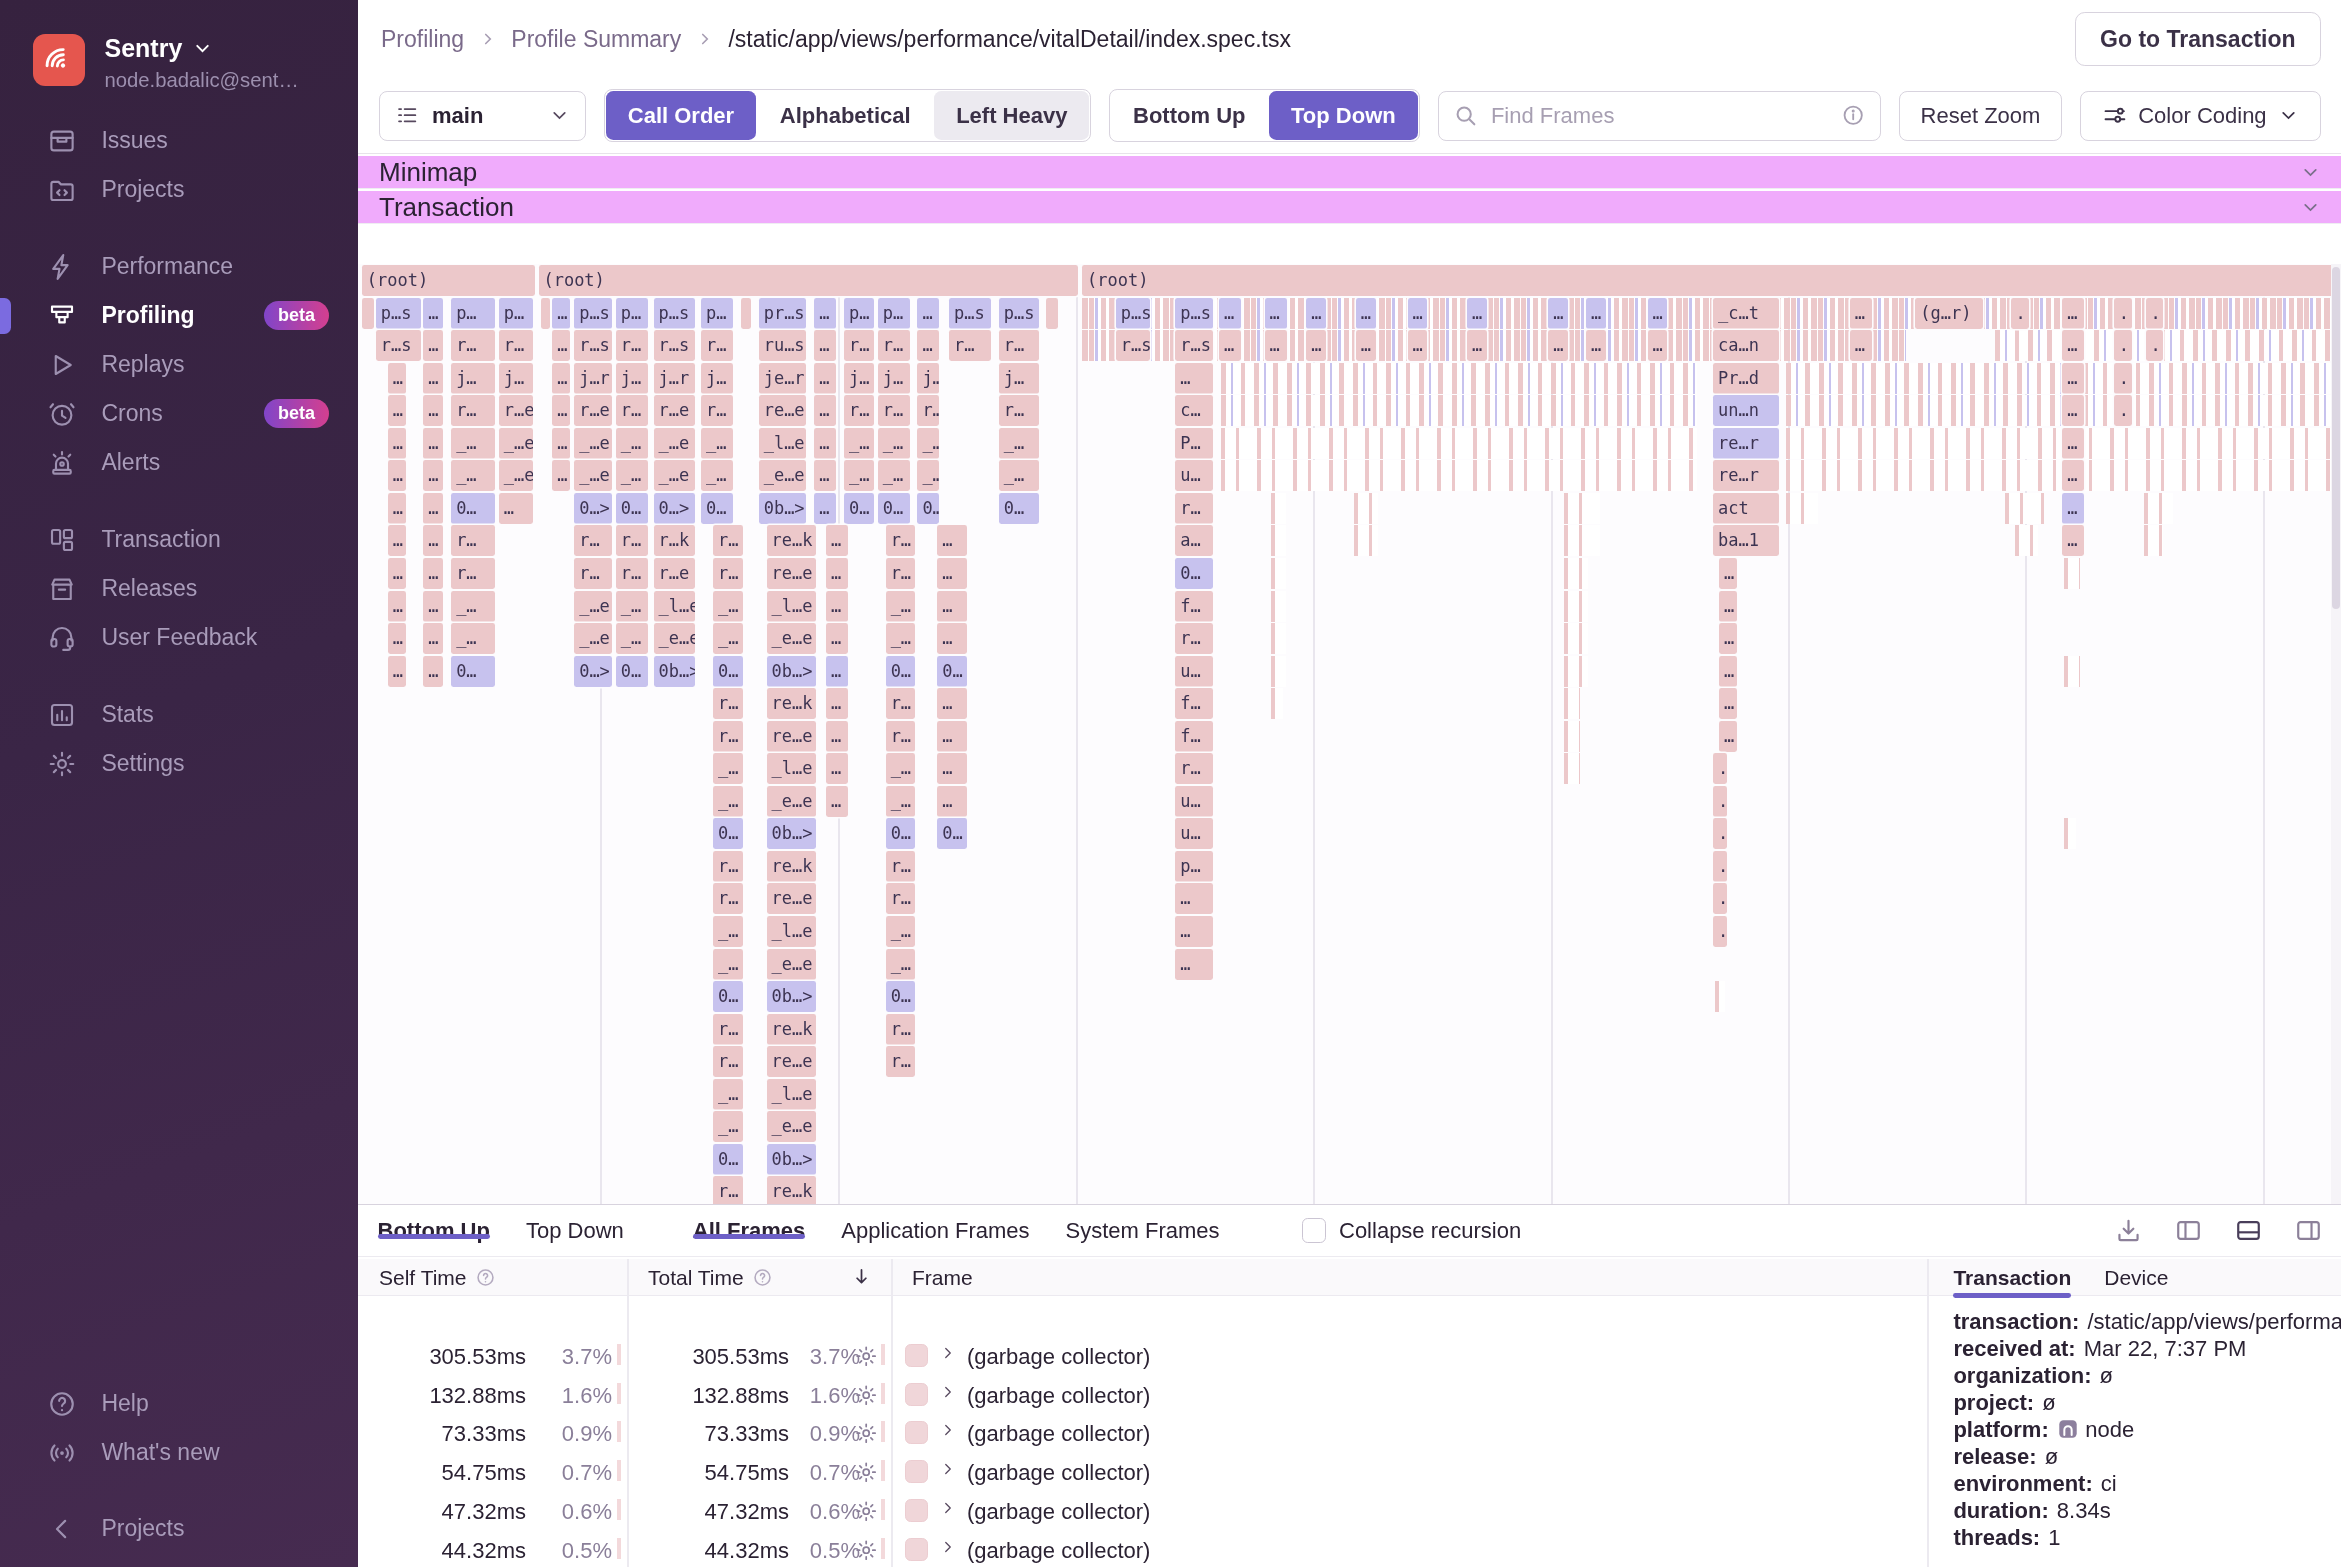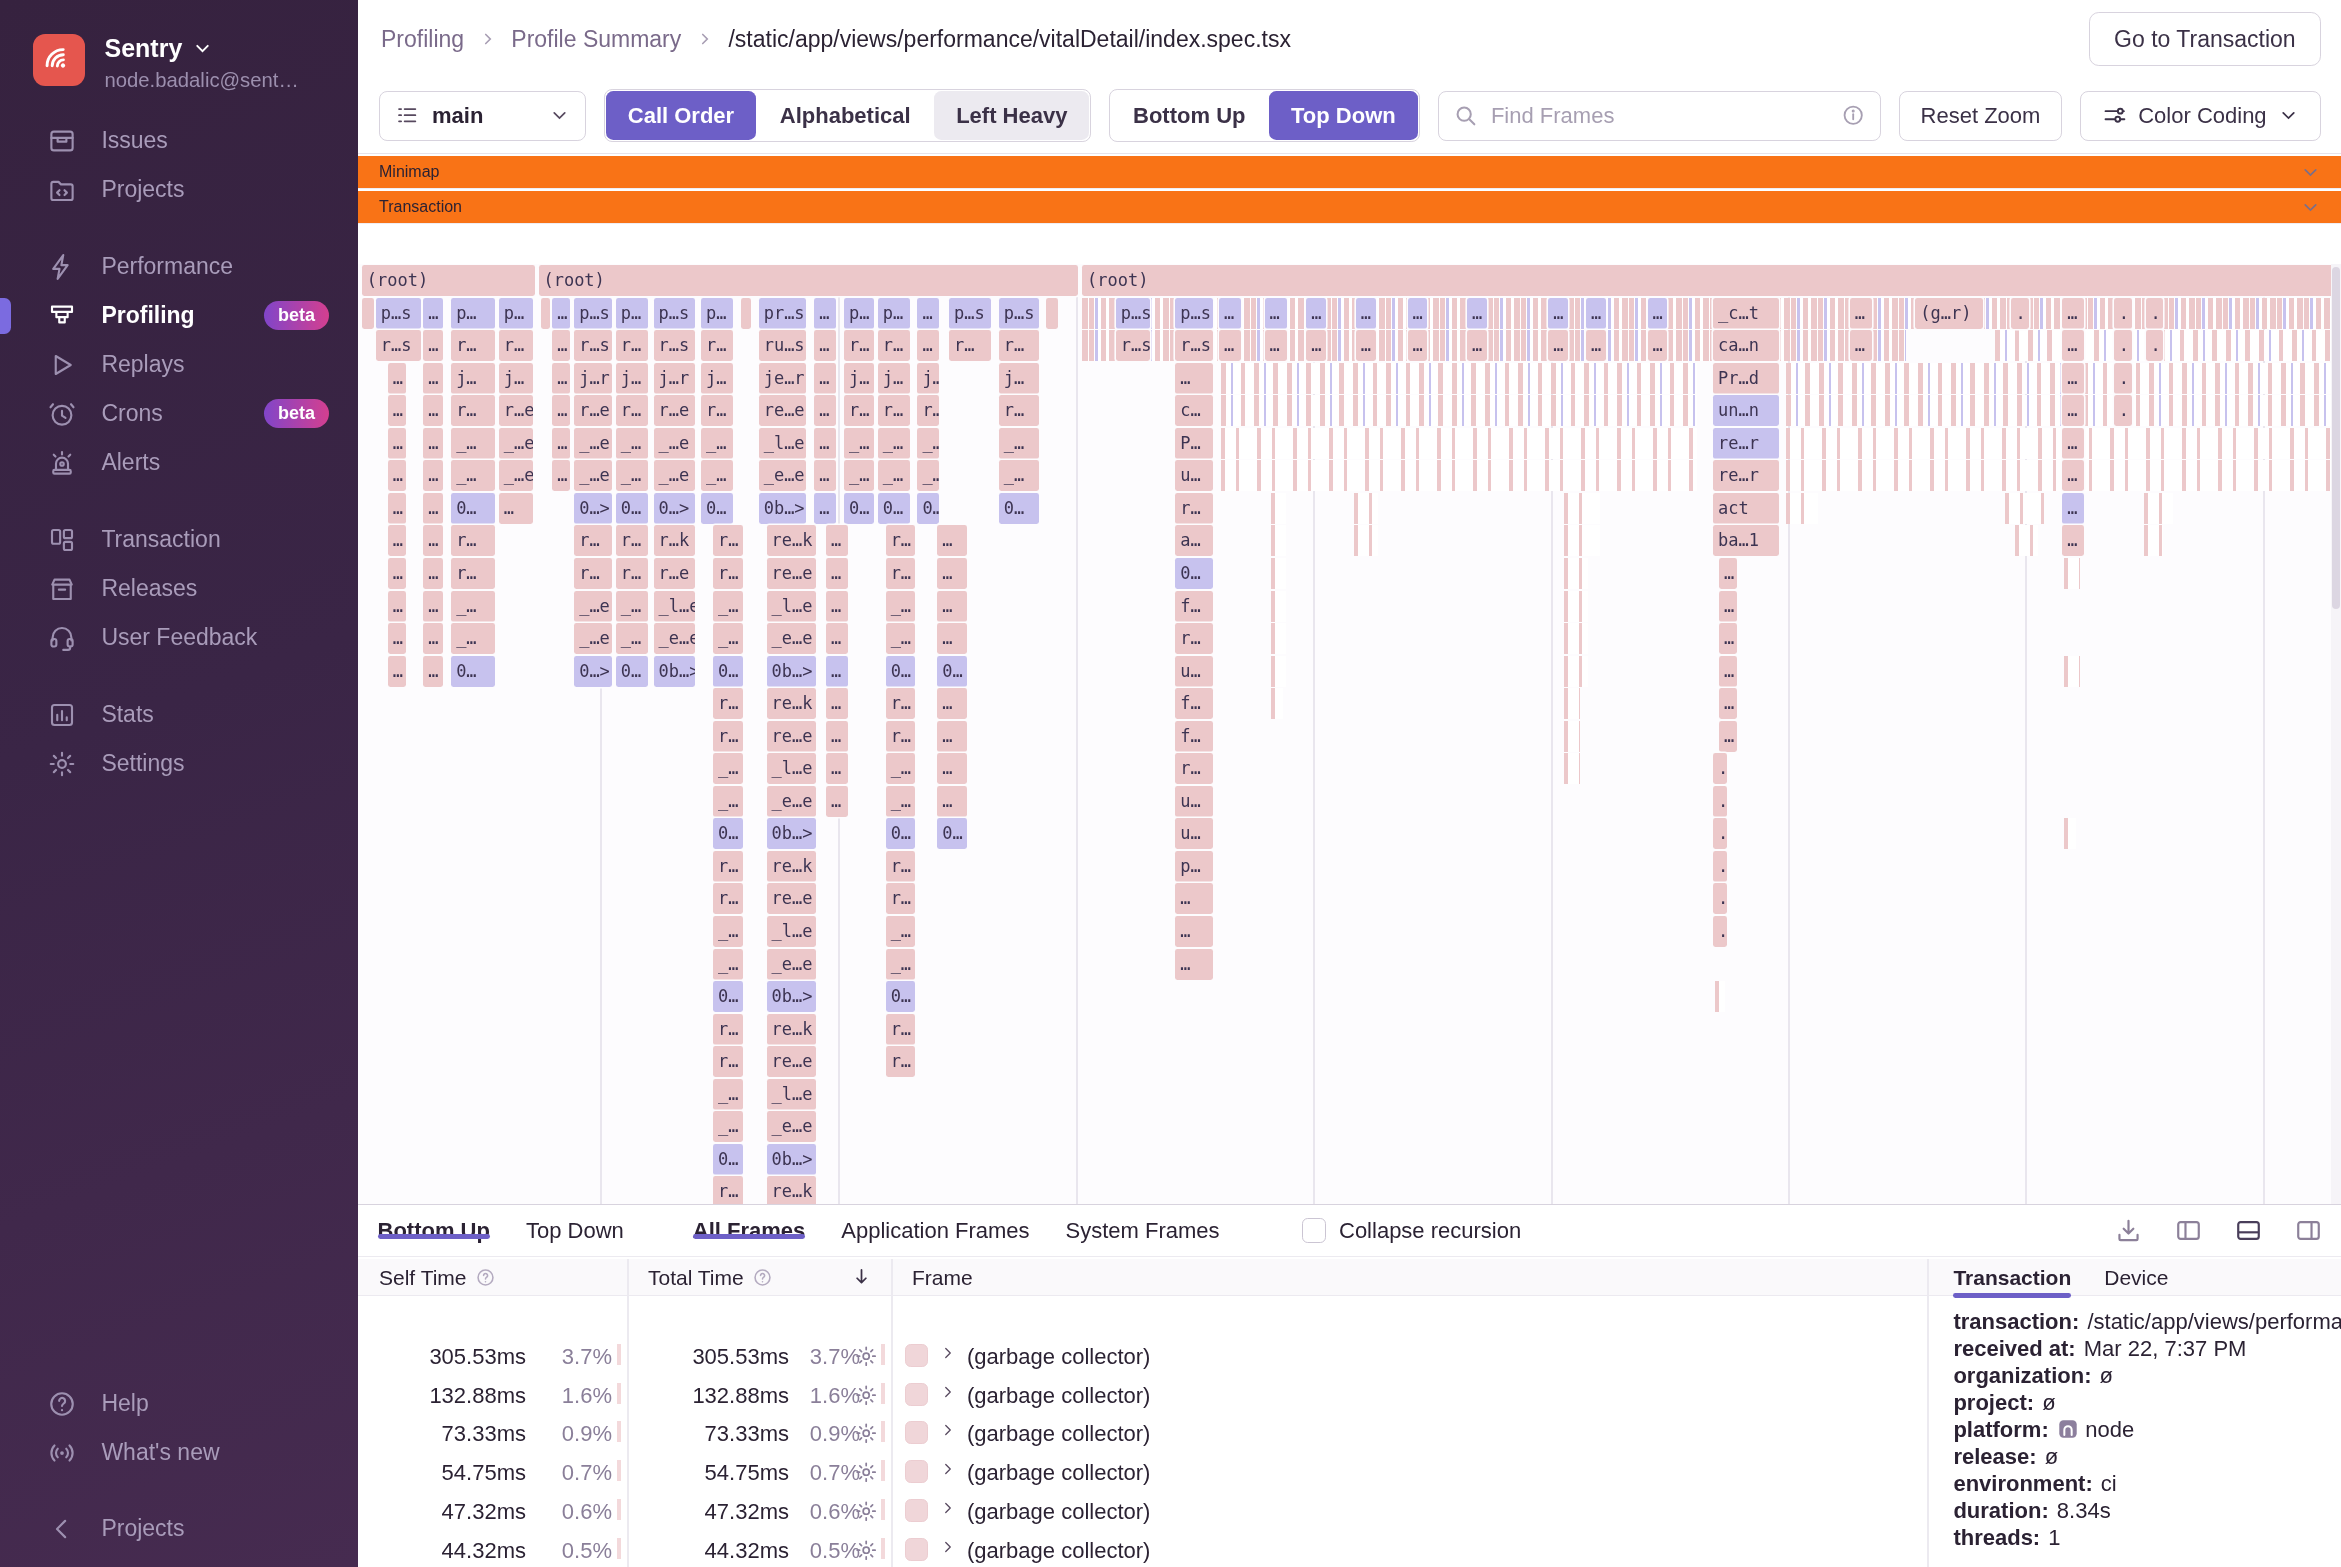--- a/index.html
+++ b/index.html
@@ -35,42 +35,42 @@
   .collapse-row{position:absolute;top:1504px;left:0;right:0}
 
   
   .main{position:absolute;left:358px;top:0;width:1984px;height:1567px;background:#fff}
   .topbar{position:absolute;top:0;left:0;right:0;height:78px;background:#fff}
   .crumbs{position:absolute;left:23px;top:0;height:78px;display:flex;align-items:center;gap:14.6px;font-size:23px;color:#7a6a8a}
   .crumb{cursor:pointer}
   .crumb.current{color:var(--ink)}
   .crumb-sep{width:18px;height:18px;color:#a79db3}
   .go-btn{position:absolute;right:21px;top:12.2px;height:54px;padding:0 24.4px;background:#fff;border:1.6px solid var(--border);
-    border-radius:9.8px;font-size:23px;font-weight:normal;color:#3b3147;display:flex;align-items:center;cursor:pointer}
+    border-radius:9.8px;font-size:23px;font-weight:bold;color:#3b3147;display:flex;align-items:center;cursor:pointer}
 
   .toolbar{position:absolute;top:78px;left:0;right:0;height:76px;border-bottom:1.6px solid #e7e3ea;
     display:flex;align-items:center;padding:0 21px;gap:18px}
   .tb-select{width:207px;height:50px;border:1.6px solid var(--border);border-radius:8.1px;display:flex;align-items:center;
     padding:0 14.6px;gap:13px;font-size:22px;font-weight:bold;cursor:pointer}
   .tb-select .ic{width:24.4px;height:24.4px;color:#57495f}
   .tb-select .chev{margin-left:auto;color:#57495f}
   .seg{display:flex;border:1.6px solid var(--border);border-radius:8.1px;background:#fff}
   .seg-item{height:49px;line-height:49px;padding:0 22px;font-size:22px;font-weight:bold;color:#3b3147;cursor:pointer;border-radius:7.3px;margin:0.8px}
   .seg-item.active{background:var(--purple);color:#fff}
   .seg-item.dim{background:#eceaf0}
   .search{flex:1;height:50px;border:1.6px solid var(--border);border-radius:8.1px;display:flex;align-items:center;padding:0 14.6px;gap:11.4px}
   .search .ic{width:24.4px;height:24.4px;color:#a79fb2}
   .search input{flex:1;border:none;outline:none;font-size:22px;font-family:inherit;color:var(--ink)}
   .search input::placeholder{color:#a79fb2}
   .btn{height:50px;padding:0 21px;border:1.6px solid var(--border);border-radius:8.1px;background:#fff;display:flex;
     align-items:center;gap:11.4px;font-size:22px;font-weight:normal;color:#3b3147;cursor:pointer}
   .btn .ic{width:24.4px;height:24.4px;color:#3b3147}
 
-  .crow{position:absolute;left:0;right:0;height:33px;border-bottom:1.6px solid #efedf2;background:#f97316;
-    display:flex;align-items:center;padding:0 21px;font-size:16px;color:var(--ink)}
+  .crow{position:absolute;left:0;right:0;height:33px;border-bottom:1.6px solid #efedf2;background:#f0abfc;
+    display:flex;align-items:center;padding:0 21px;font-size:26px;color:var(--ink)}
   .crow .chev{margin-left:auto;width:21px;height:21px;color:#7a6f8a}
   .axis{position:absolute;top:225px;left:0;right:0;height:40px;background:#fff;font-size:20.3px}
   .axis-label{position:absolute;left:21px;top:8.1px}
   .tick{position:absolute;top:8.1px;width:116px;text-align:right;font-family:"DejaVu Sans Mono",monospace;font-size:19.5px;color:var(--ink)}
 
   
   .flame{position:absolute;top:264px;left:0;width:1984px;height:940px;overflow:hidden;background:#fdfcfe}
   .gl{position:absolute;top:0;bottom:0;width:1.6px;background:#e9e6ee}
   .frow{position:absolute;left:0;width:100%;height:33px}
   .band{position:absolute;top:0.8px;height:31px;z-index:1}

